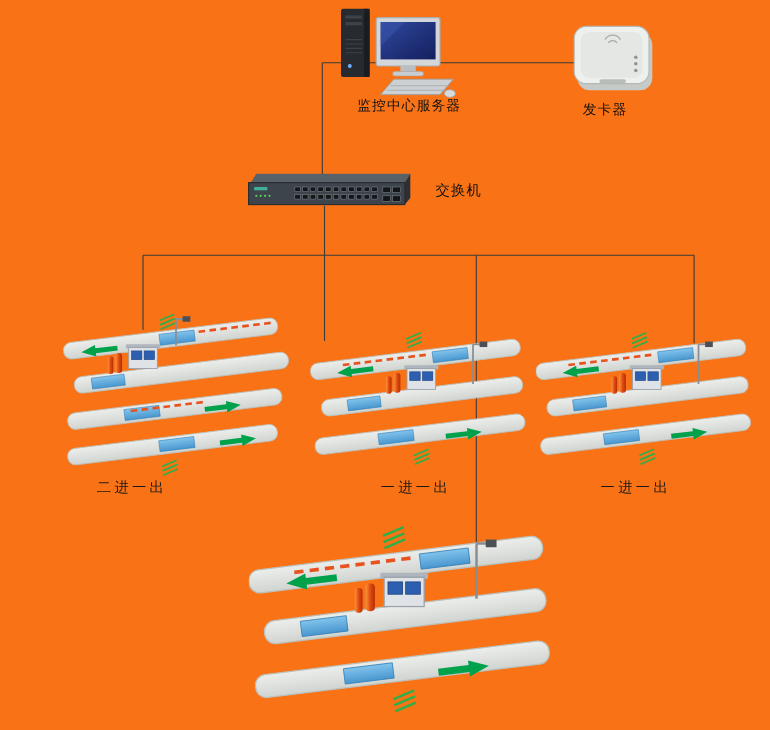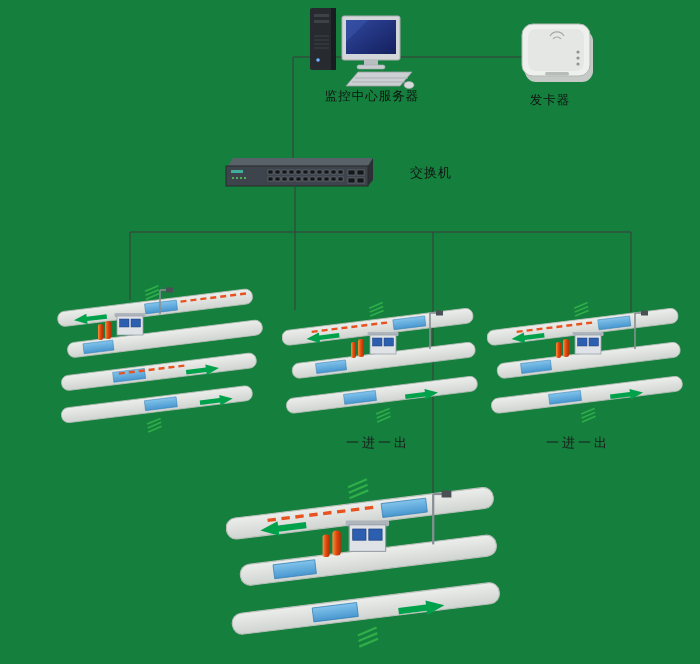--- a/index.html
+++ b/index.html
@@ -1,17 +1,17 @@
 <!DOCTYPE html>
 <html><head>
 <meta charset="utf-8">
 <style>
   html,body{margin:0;padding:0;background:#ffffff;}
   body{font-family:"DejaVu Sans","Liberation Sans",sans-serif;}
-  #stage{position:relative;width:700px;height:664px;margin:0 auto;background:#15803d;overflow:hidden;}
+  #stage{position:relative;width:700px;height:664px;margin:0 auto;background:#f97316;overflow:hidden;}
   .abs{position:absolute;}
   .node-label{
     position:absolute;
     font-size:12.5px;
     color:#111111;
     letter-spacing:1px;
     text-align:center;
     white-space:nowrap;
   }
   .station-label{
@@ -227,25 +227,26 @@
         <rect x="95" y="23" width="5" height="4"></rect>
         <rect x="102" y="23" width="5" height="4"></rect>
         <rect x="109" y="23" width="5" height="4"></rect>
         <rect x="116" y="23" width="5" height="4"></rect>
       <rect x="126" y="16" width="7" height="5"></rect>
         <rect x="135" y="16" width="7" height="5"></rect>
       <rect x="126" y="24" width="7" height="5"></rect>
         <rect x="135" y="24" width="7" height="5"></rect>
     </g>
   </svg>
-  <div class="node-label" style="left:382px;top:164px;width:70px;text-align:right;font-size:13px">交换机</div>
+  <div class="node-label" style="left:382px;top:164px;width:70px;text-align:center;font-size:13px">交换机</div>
 
   <svg class="abs" style="left:55px;top:278px" width="210" height="155">
     <use href="#station3"></use>
   </svg>
+  <div class="station-label" style="left:60px;top:434px">二进一出</div>
 
   <svg class="abs" style="left:282px;top:293px" width="200" height="140">
     <use href="#station2"></use>
   </svg>
   <div class="station-label" style="left:318px;top:434px">一进一出</div>
 
   <svg class="abs" style="left:487px;top:293px" width="200" height="140">
     <use href="#station2"></use>
   </svg>
   <div class="station-label" style="left:518px;top:434px">一进一出</div>

